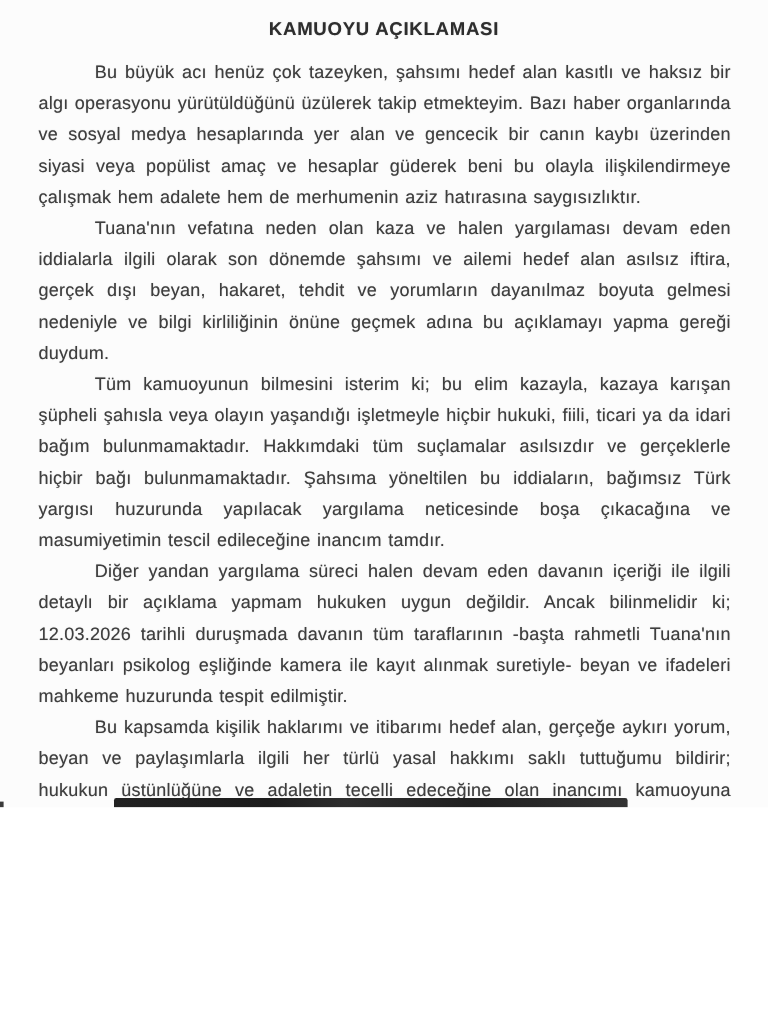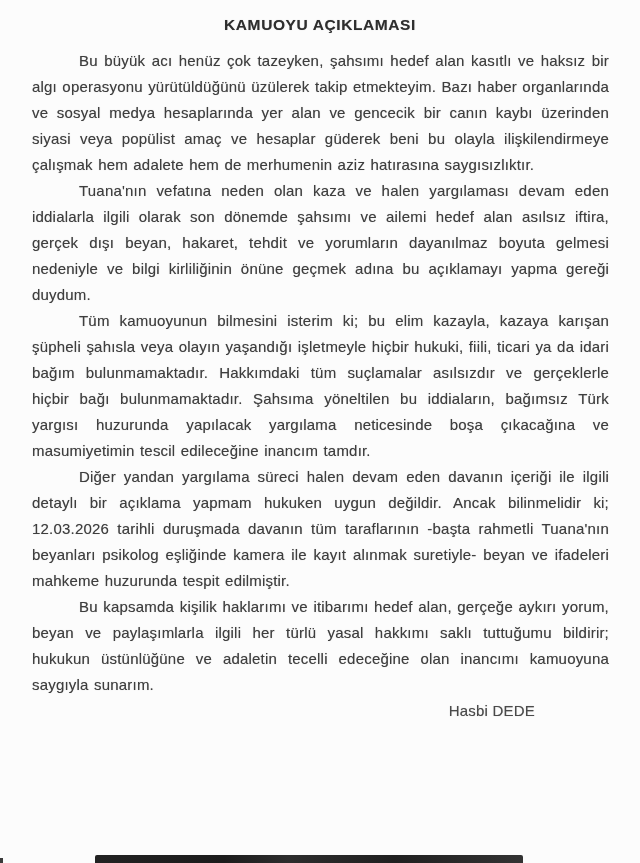--- a/index.html
+++ b/index.html
@@ -3,21 +3,21 @@
 <meta charset="utf-8">
 <style>
   html, body {
     margin: 0;
     padding: 0;
     background: #ffffff;
   }
   .page {
     position: relative;
     width: 640px;
-    height: 863px;
+    height: 673px;
     background: var(--bg, #fcfcfc);
     overflow: hidden;
     font-family: "Liberation Sans", "DejaVu Sans", sans-serif;
     color: var(--text, #3e3e3e);
     
     text-shadow: 0 0 0.7px rgba(80,80,80,0.55);
   }
   .doc-title {
     margin: 0;
     padding-top: 16px;

